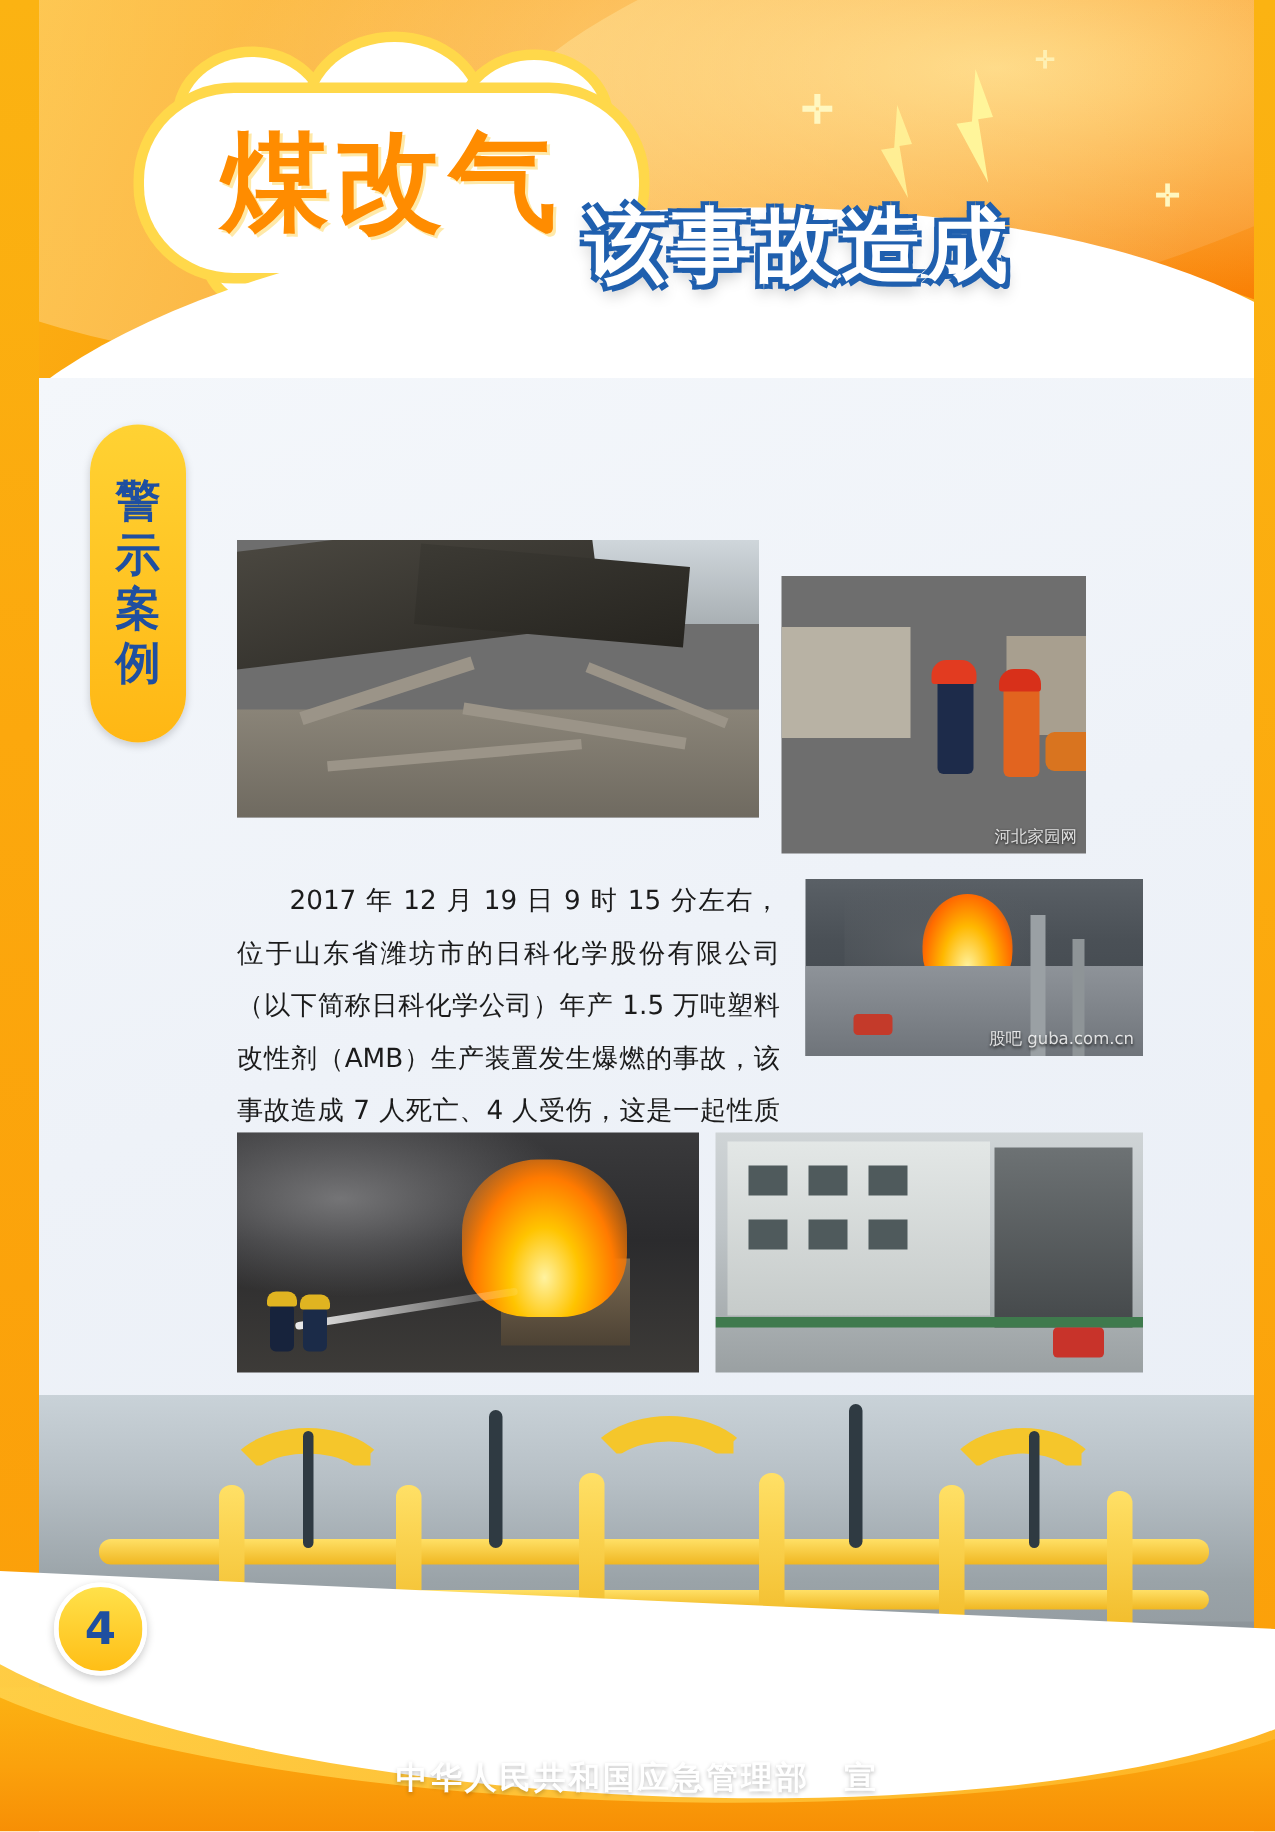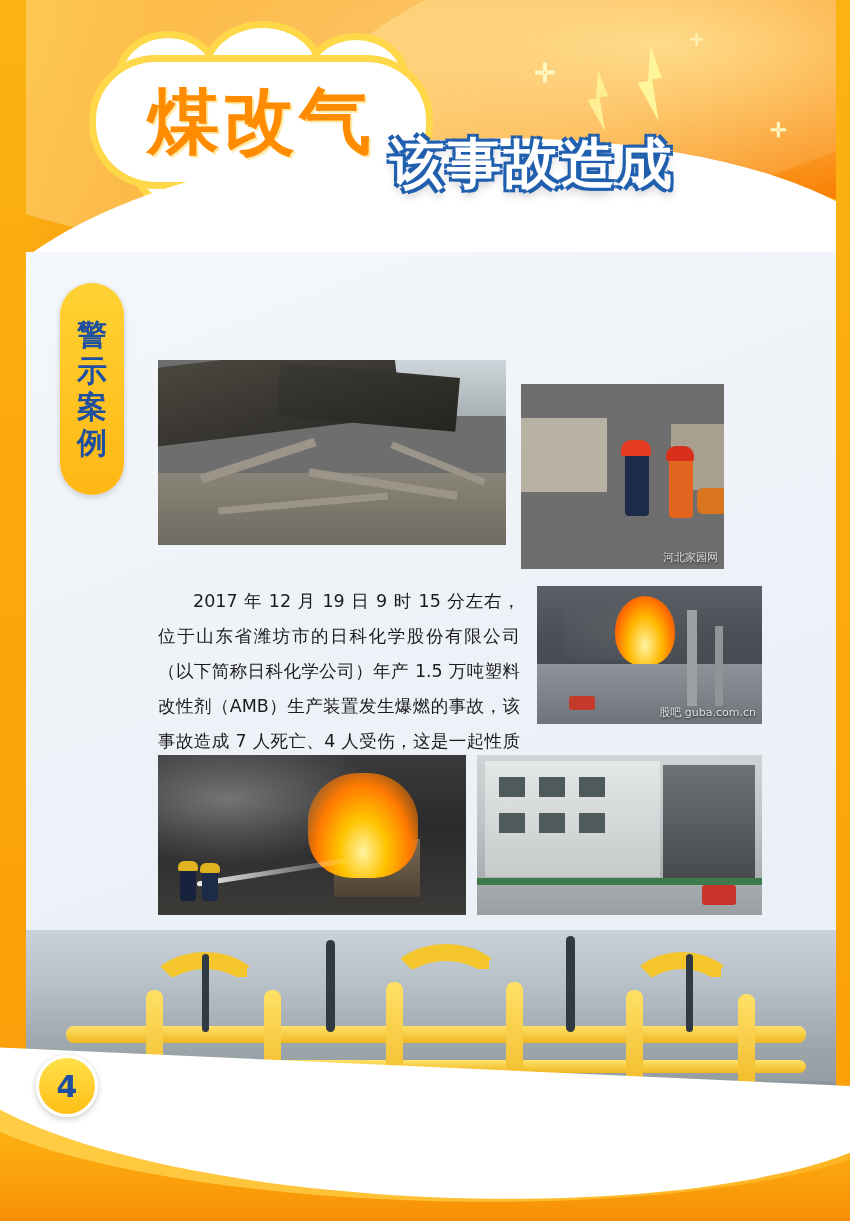--- a/index.html
+++ b/index.html
@@ -212,21 +212,21 @@
 
   
   .img2 { left: 521px; top: 360px; width: 203px; height: 185px;
     background: linear-gradient(180deg, #b9bfc2 0%, #9fa5a7 28%, #8e8madd 28%, #8b867c 46%, #a39c8f 100%);
     margin-top: 24px;
   }
   .img2 .bld { position: absolute; background: #b8b2a4; }
   .img2 .ff { position: absolute; border-radius: 4px; }
 
   
-  .img3 { left: 537px; top: 586px; width: 225px; height: 138px;
+  .img3 { left: 537px; top: 586px; width: 225px; height: 118px;
     background: linear-gradient(180deg, #5a6066 0%, #4a5056 35%, #3e444a 100%);
   }
   .img3 .flame {
     position: absolute; left: 78px; top: 10px; width: 60px; height: 70px;
     background: radial-gradient(ellipse at 50% 70%, #fff3a0 0%, #ffb800 40%, #ff6a00 70%, rgba(255,80,0,0) 100%);
     border-radius: 50% 50% 45% 45%;
   }
   .img3 .smoke {
     position: absolute; left: 26px; top: -6px; width: 140px; height: 80px;
     background: radial-gradient(ellipse at 40% 60%, rgba(90,95,100,.9), rgba(90,95,100,0) 70%);
@@ -470,15 +470,16 @@
     <div class="pipe pipe-dark" style="left:540px;top:6px;width:9px;height:96px;"></div>
     <div class="pipe pipe-dark" style="left:176px;top:24px;width:7px;height:78px;"></div>
     <div class="pipe pipe-dark" style="left:660px;top:24px;width:7px;height:78px;"></div>
   </div>
 
   <div class="page-badge">4</div>
 
   <div class="footer">
     <div class="footer-wave2"></div>
     <div class="footer-wave"></div>
+    <div class="footer-text">中华人民共和国应急管理部　宣</div>
   </div>
 
 </div>
 
 </body></html>

